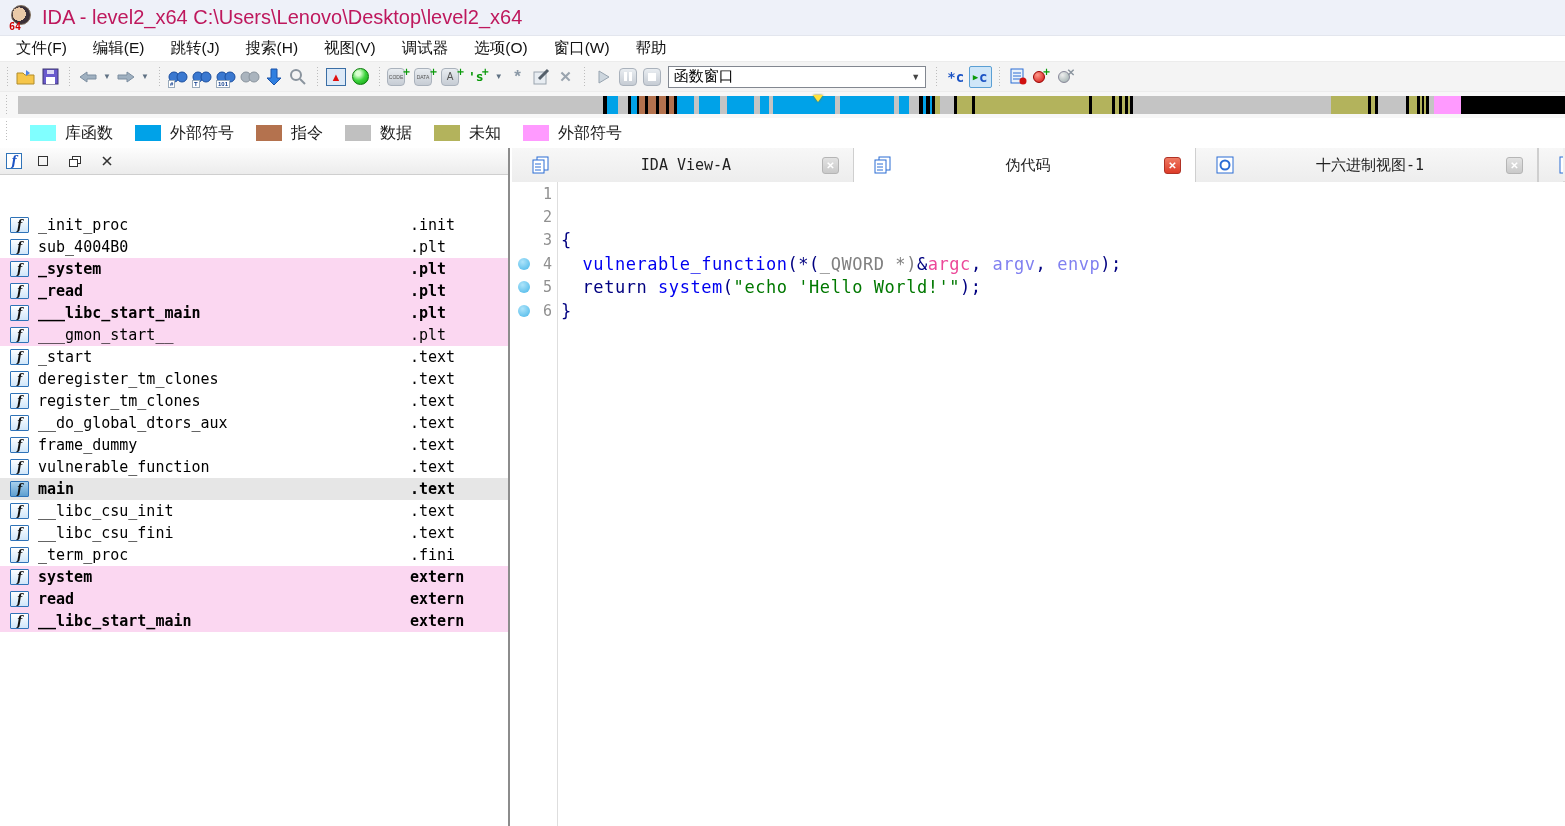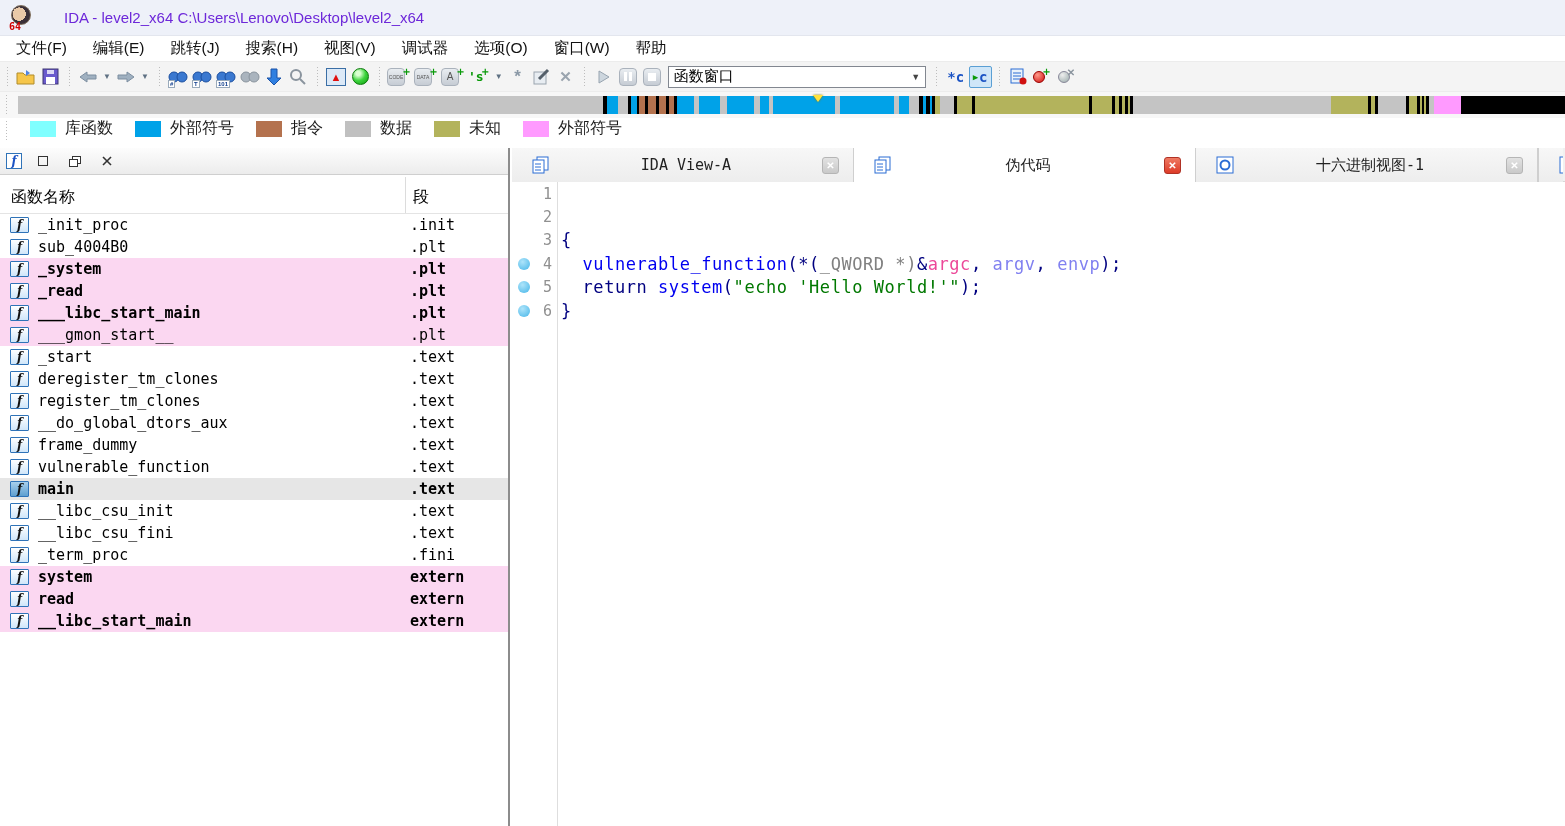--- a/index.html
+++ b/index.html
@@ -7,21 +7,21 @@
     font-family:"Liberation Sans", sans-serif; }
 
   
   #titlebar { position:absolute; left:0; top:0; width:1565px; height:36px;
     background:#eef1f9; display:flex; align-items:center; border-bottom:1px solid #e3e6ee; }
   #app-logo { width:26px; height:28px; margin:0 8px 0 8px; position:relative; }
   #app-logo .face { position:absolute; left:3px; top:1px; width:20px; height:20px; border-radius:50%;
     background:radial-gradient(circle at 40% 45%, #e9c9a8 0 45%, #3a3038 46% 100%); border:1px solid #7a6a58;}
   #app-logo .badge { position:absolute; left:1px; bottom:0; font-size:10px; font-weight:bold; color:#d00000;
     font-family:"DejaVu Sans Mono",monospace; }
-  #window-title { font-size:15px; color:#6d28d9;margin-left:22px; }
+  #window-title { font-size:20px; color:#be185d; }
 
   
   #menubar { position:absolute; left:0; top:36px; width:1565px; height:26px; background:#ffffff;
     display:flex; align-items:center; border-bottom:1px solid #ececec; }
   .menu-item { padding:2px 10px; margin-left:6px; font-size:15.5px; color:#111; cursor:default; }
 
   
   #toolbar { position:absolute; left:0; top:62px; width:1565px; height:30px; background:#f4f4f4;
     display:flex; align-items:center; border-bottom:1px solid #ececec; }
   .tb-handle { width:4px; height:20px; margin:0 5px;
@@ -59,21 +59,21 @@
   #navband { position:absolute; left:18px; top:4px; width:1547px; height:18px; display:flex; overflow:hidden; }
   #navband .seg { height:18px; flex:0 0 auto; }
   #nav-arrow { position:absolute; top:3px; width:0; height:0; border:5px solid transparent;
     border-top:7px solid #ffe23d; filter:drop-shadow(0 0 1px #8a7a00); }
   .row-handle { position:absolute; left:4px; top:3px; width:4px; height:20px;
     background-image:repeating-linear-gradient(to bottom,#bdbdbd 0 1px, transparent 1px 3px);
     background-size:1px 100%; background-repeat:no-repeat; background-position:center; }
 
   
   #legendrow { position:absolute; left:0; top:118px; width:1565px; height:30px; background:#ffffff;
-    display:flex; align-items:flex-start; }
+    display:flex; align-items:center; }
   #legendrow .items { display:flex; align-items:center; margin-left:30px; }
   .legend-item { display:flex; align-items:center; margin-right:22px; }
   .legend-swatch { width:26px; height:16px; margin-right:9px; }
   .legend-label { font-size:16px; color:#1a1a1a; }
 
   
   #main { position:absolute; left:0; top:148px; width:1565px; height:678px; }
   #left-panel { position:absolute; left:0; top:0; width:510px; height:678px; background:#fff;
     border-right:2px solid #8c8c8c; }
   #fp-title { height:27px; background:linear-gradient(#fdfdfd,#ececec); border-bottom:1px solid #cfcfcf;
@@ -434,25 +434,20 @@
             <rect x="0.5" y="3.5" width="8" height="7" fill="#fff" stroke="#333"></rect>
           </svg>
         </span>
       <span class="win-btn">
           <svg width="10" height="10">
             <line x1="1" y1="1" x2="9" y2="9" stroke="#333" stroke-width="1.6"></line>
             <line x1="9" y1="1" x2="1" y2="9" stroke="#333" stroke-width="1.6"></line>
           </svg>
         </span>
     </div>
-    <div id="fp-header">
-      <span class="c1">函数名称</span>
-      <span class="divider"></span>
-      <span class="c2">段</span>
-    </div>
     <div id="fp-rows">
         <div class="frow ">
           <span class="ficon">f</span>
           <span class="fname">_init_proc</span>
           <span class="fseg">.init</span>
         </div>
         <div class="frow ">
           <span class="ficon">f</span>
           <span class="fname">sub_4004B0</span>
           <span class="fseg">.plt</span>

